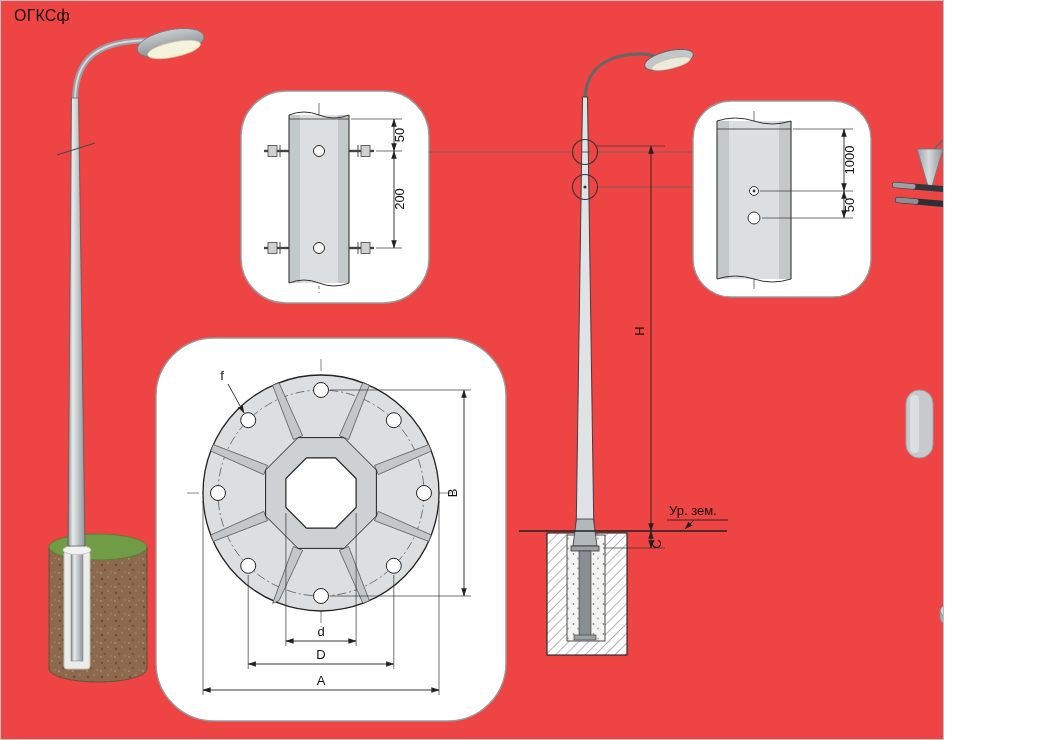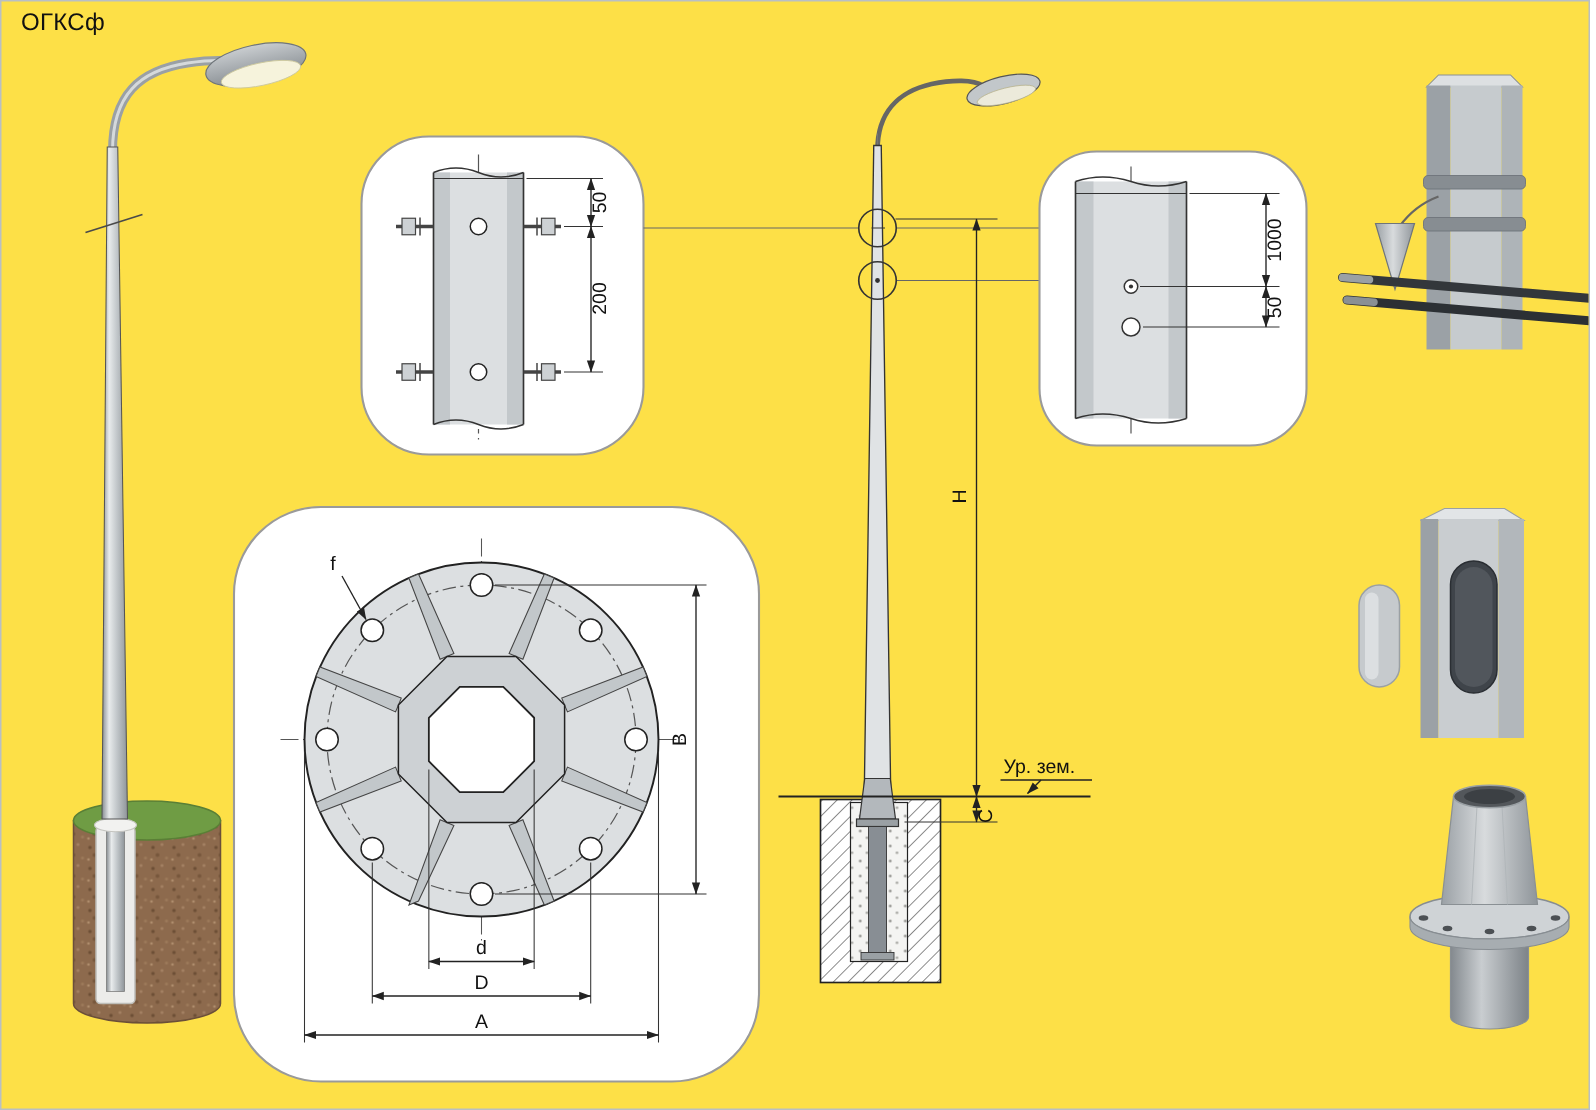--- a/index.html
+++ b/index.html
@@ -1,17 +1,17 @@
 <!DOCTYPE html>
 <html><head>
 <meta charset="utf-8">
 <style>
   html,body{margin:0;padding:0;background:#fff;}
   .page{
-    position:relative;width:1060px;height:740px;background:#fde047;
+    position:relative;width:944px;height:740px;background:#ef4444;
     border:1px solid #b9bfc4;box-sizing:border-box;overflow:hidden;
     font-family:"Liberation Sans", sans-serif;
   }
   .title{
     position:absolute;left:13px;top:6px;font-size:16px;color:#111;
     letter-spacing:.2px;font-weight:500;z-index:5;
   }
   svg{position:absolute;left:0;top:0;}
   svg text{font-family:"Liberation Sans", sans-serif;fill:#111;}
   .dim{font-size:13px;}

